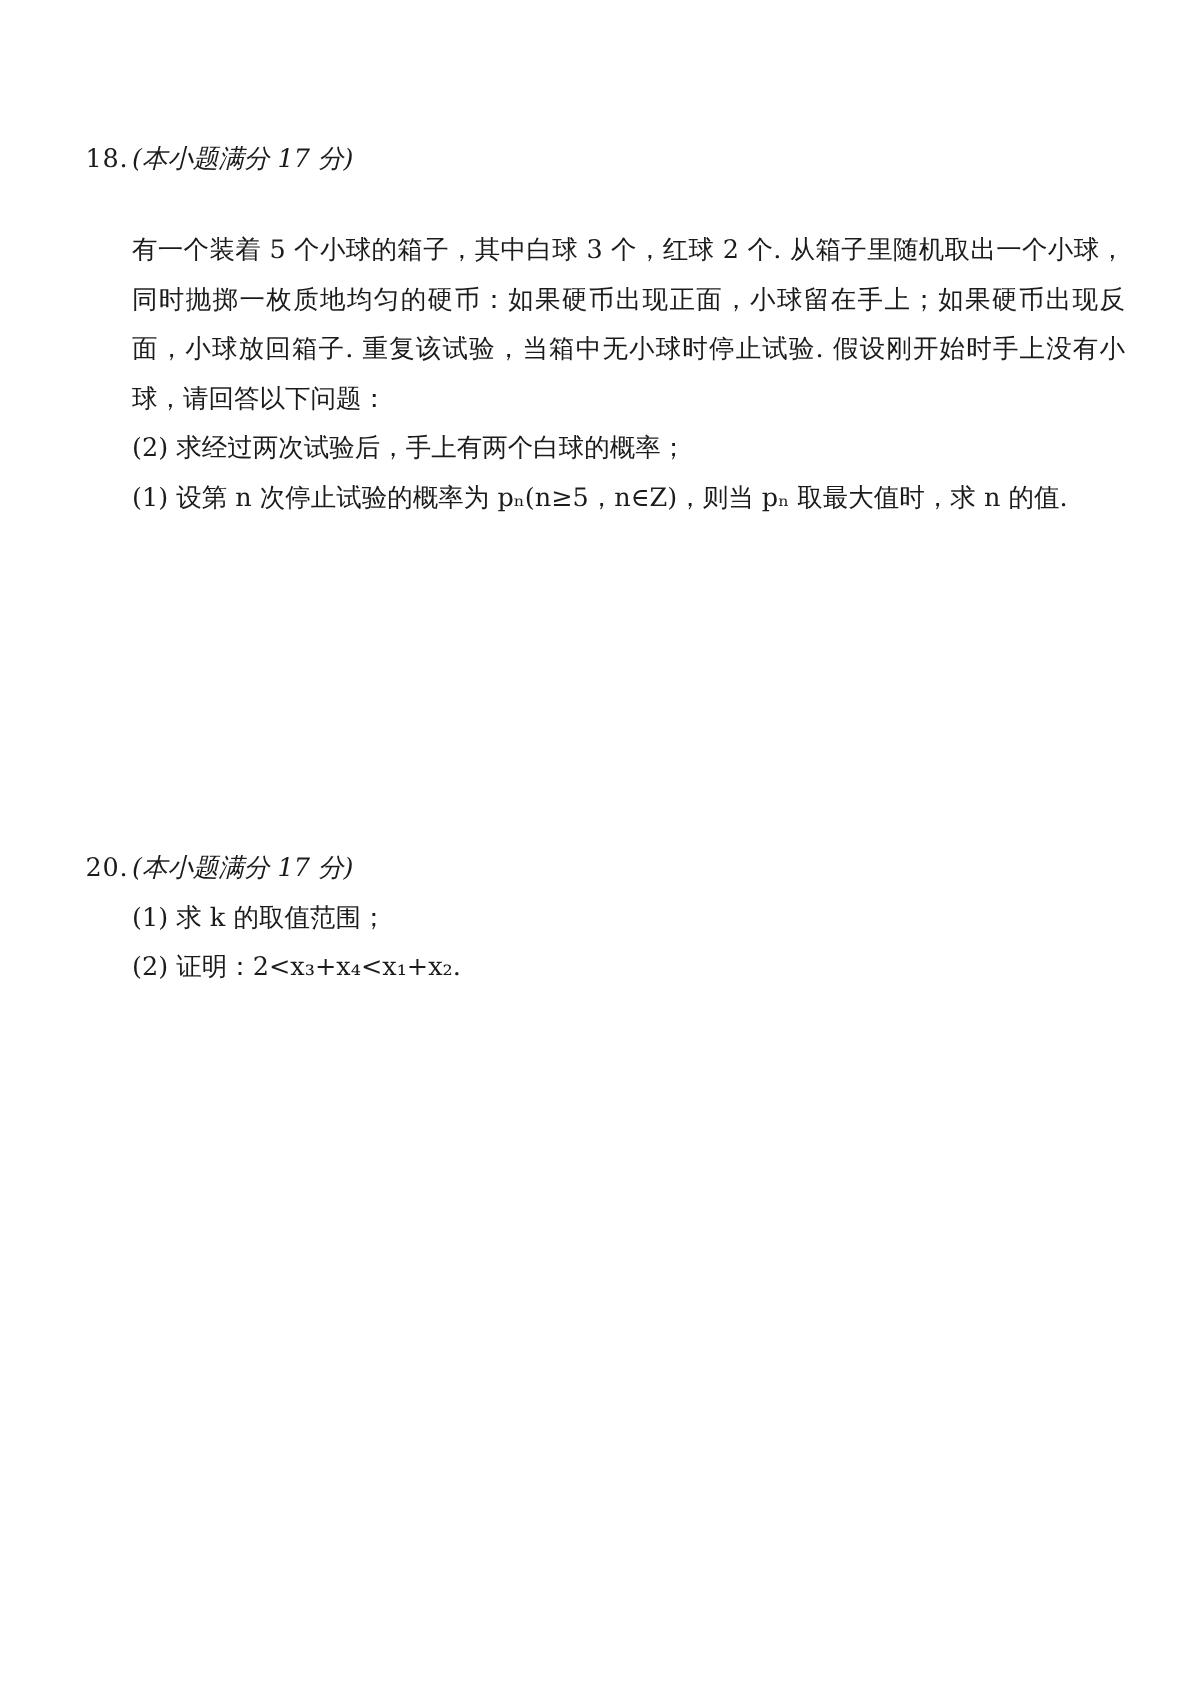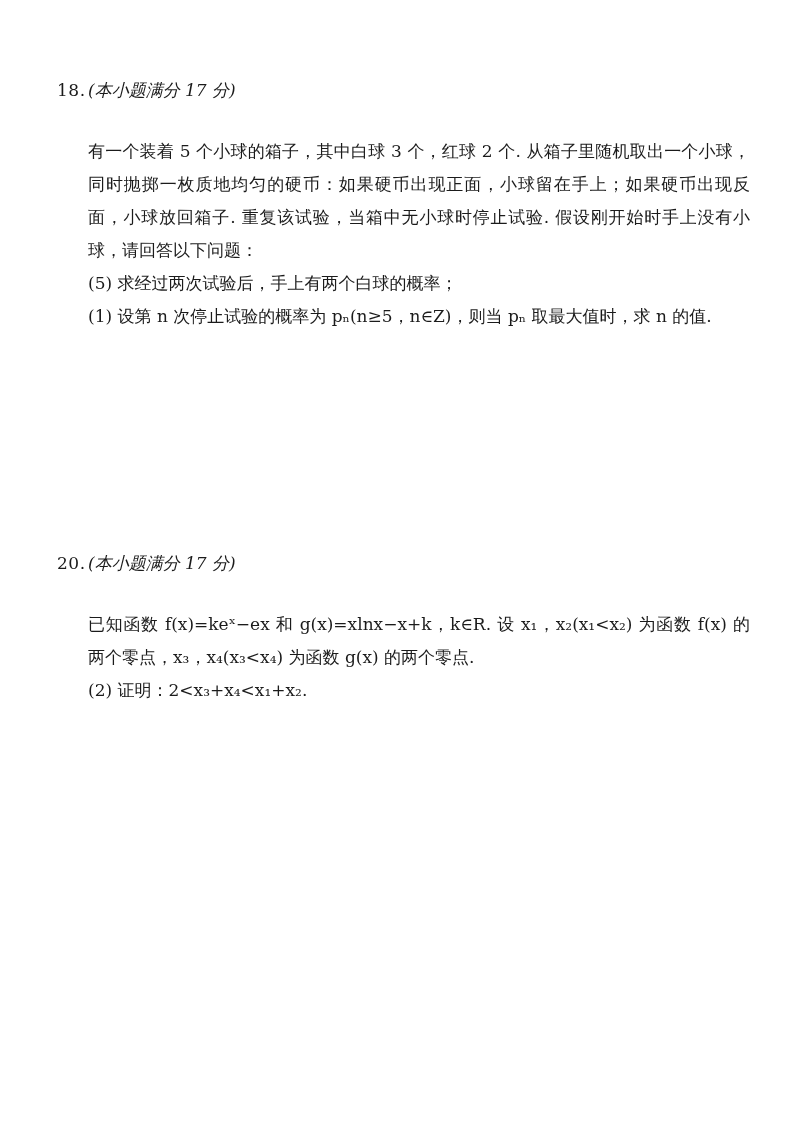--- a/index.html
+++ b/index.html
@@ -11,21 +11,21 @@
     position: relative;
     width: 800px;
     height: 1131px;
     margin: 0 auto;
     background: #ffffff;
     color: #1b1b1b;
     overflow: hidden;
   }
   .content {
     position: absolute;
-    top: 74px;
+    top: 90px;
     left: 57px;
     width: 695px;
   }
   .problem { font-size: 17px; line-height: 33px; }
   .problem-title { display: flex; }
   .problem-number {
     flex: 0 0 31px;
     letter-spacing: 0.5px;
   }
   .score-note { flex: 1; font-style: italic; }
@@ -47,27 +47,27 @@
 
 <div class="page" style="background: rgb(255, 255, 255); color: rgb(27, 27, 27);">
   <div class="content">
 
     <section class="problem problem-18">
       <div class="problem-title">
         <span class="problem-number">18.</span>
         <span class="score-note">(本小题满分 17 分)</span>
       </div>
       <p class="problem-body">有一个装着 5 个小球的箱子，其中白球 3 个，红球 2 个. 从箱子里随机取出一个小球，同时抛掷一枚质地均匀的硬币：如果硬币出现正面，小球留在手上；如果硬币出现反面，小球放回箱子. 重复该试验，当箱中无小球时停止试验. 假设刚开始时手上没有小球，请回答以下问题：</p>
-      <p class="problem-part">(5) 求经过两次试验后，手上有两个白球的概率；</p>
+      <p class="problem-part">(2) 求经过两次试验后，手上有两个白球的概率；</p>
       <p class="problem-part">(1) 设第 n 次停止试验的概率为 pₙ(n≥5，n∈Z)，则当 pₙ 取最大值时，求 n 的值.</p>
     </section>
 
     <section class="problem problem-19">
       <div class="problem-title">
         <span class="problem-number">20.</span>
         <span class="score-note">(本小题满分 17 分)</span>
       </div>
-      <p class="problem-body">已知函数 f(x)=keˣ−ex 和 g(x)=xlnx−x+k，k∈R. 设 x₁，x₂(x₁&lt;x₂) 为函数 f(x) 的两个零点，x₃，x₄(x₃&lt;x₄) 为函数 g(x) 的两个零点.</p>
+      <p class="problem-part">(1) 求 k 的取值范围；</p>
       <p class="problem-part">(2) 证明：2&lt;x₃+x₄&lt;x₁+x₂.</p>
     </section>
 
   </div>
 </div>
 
 </body></html>

